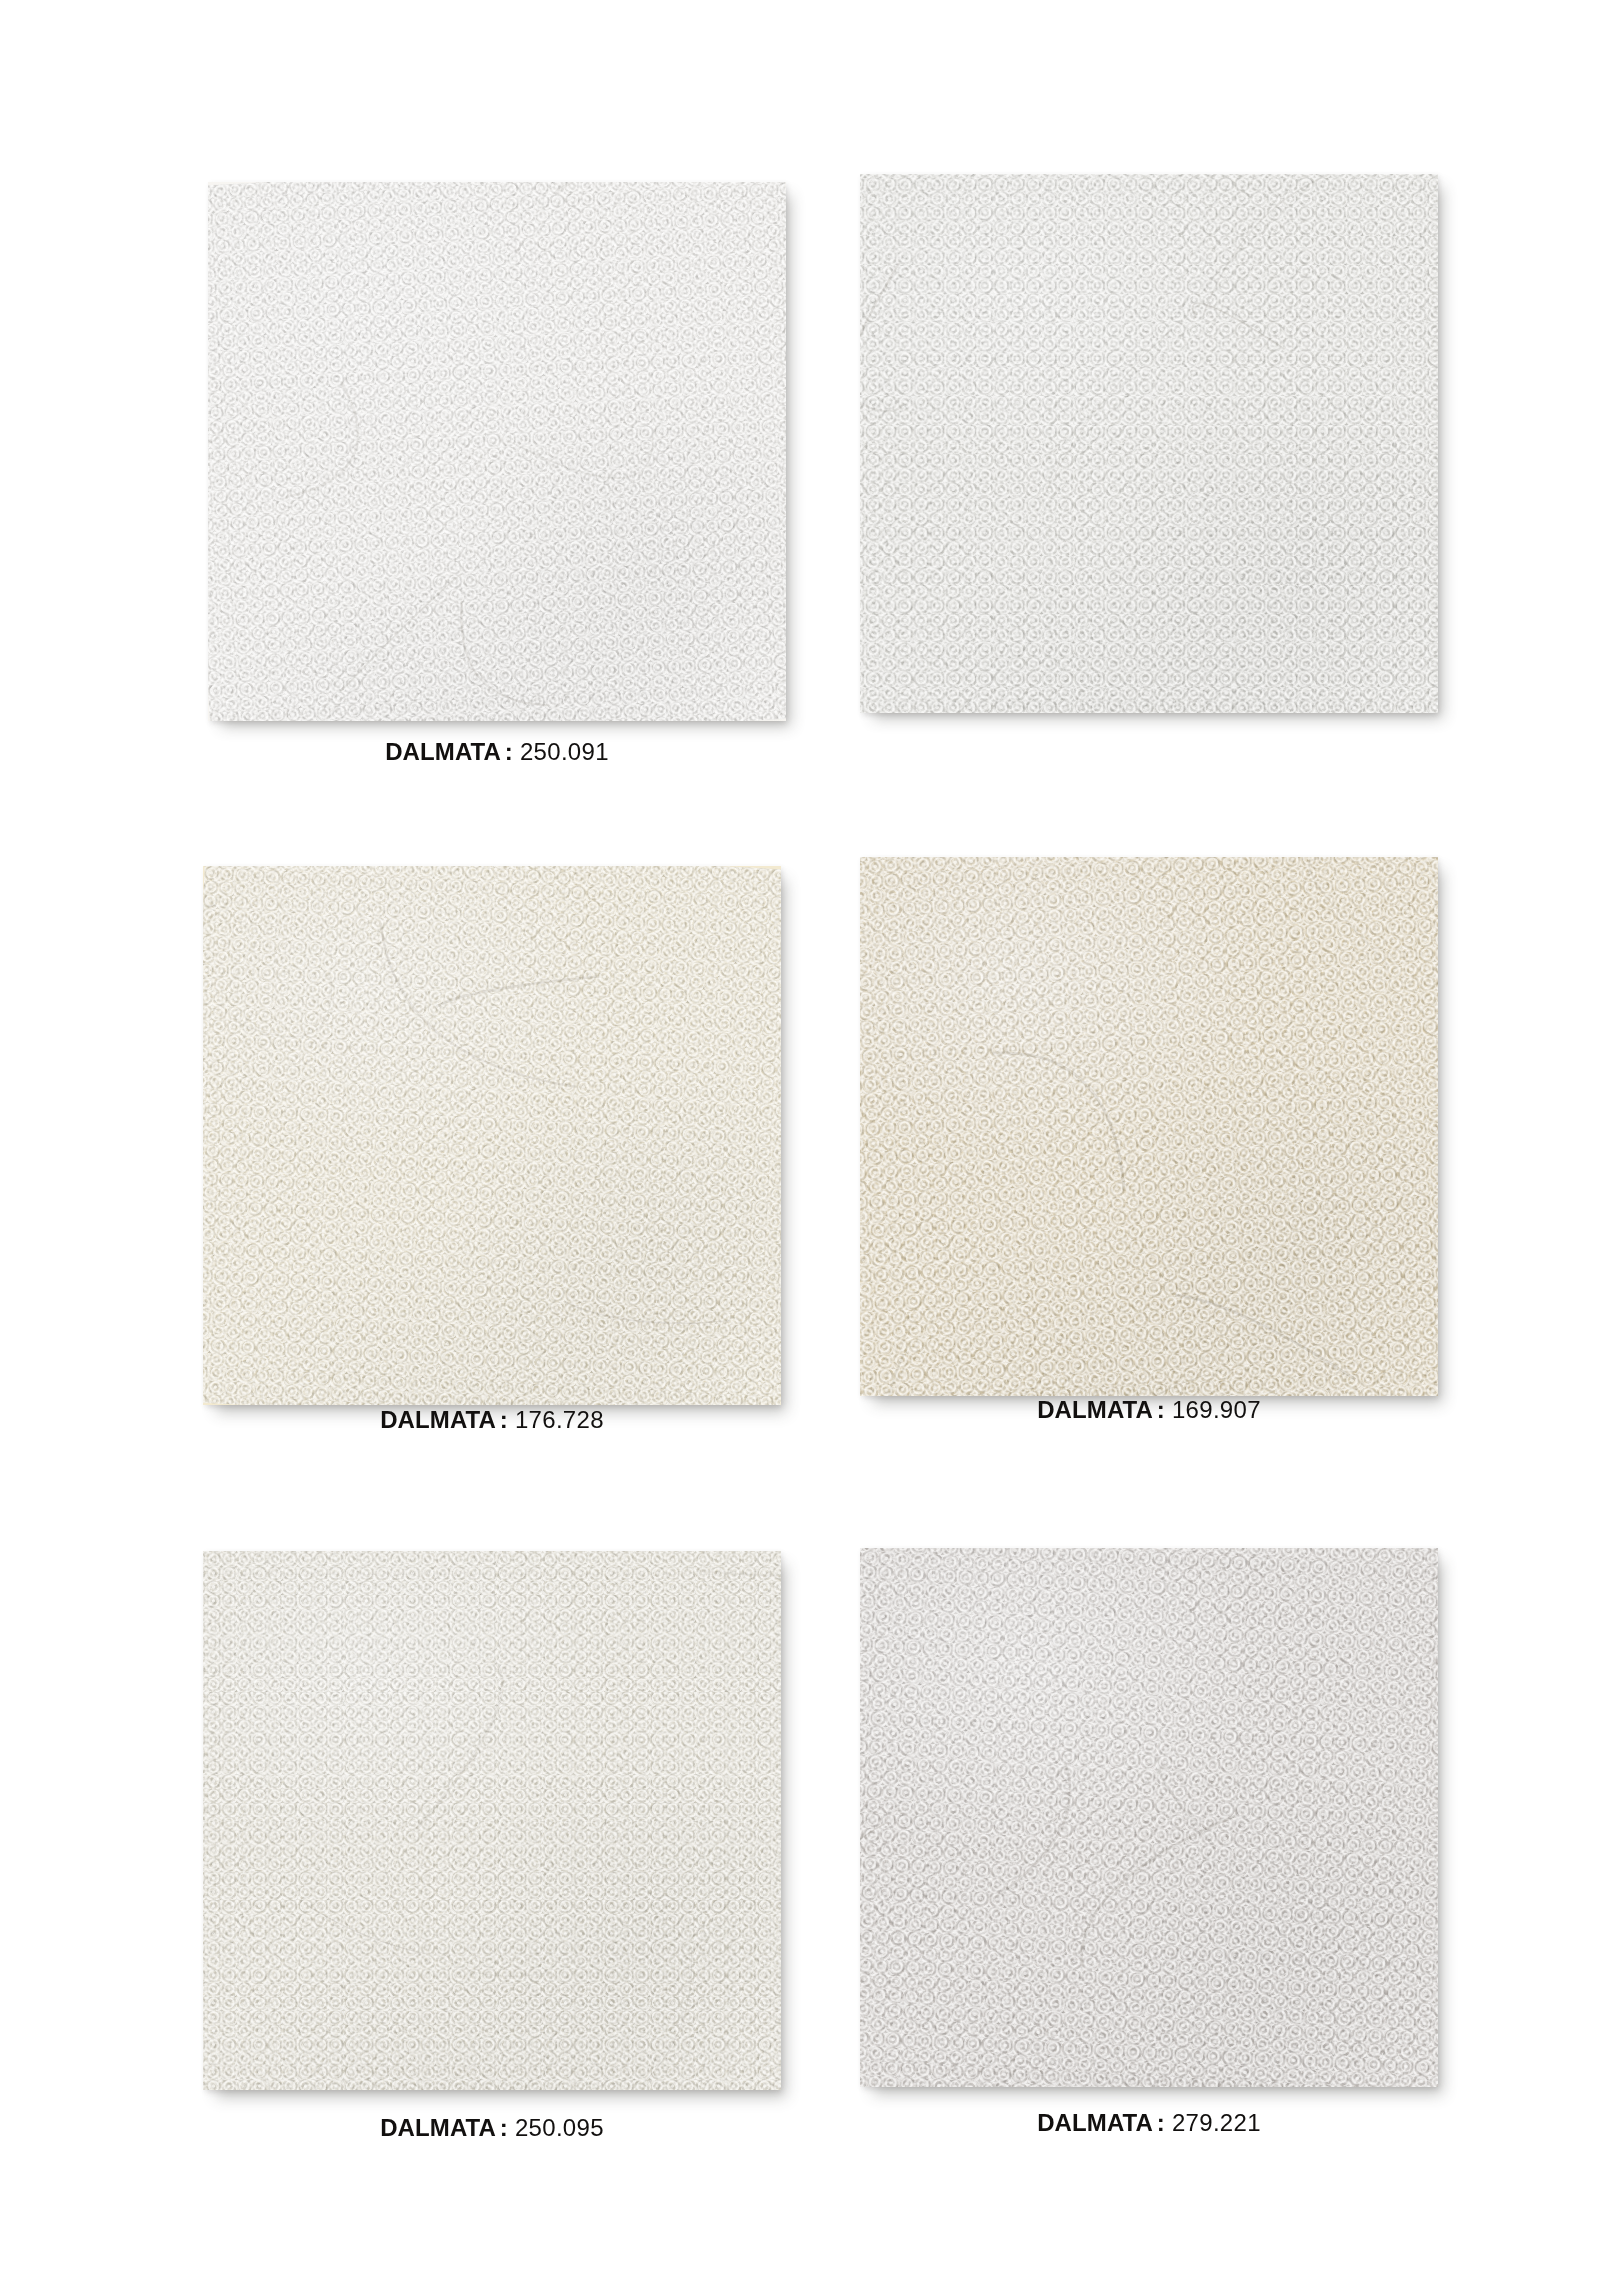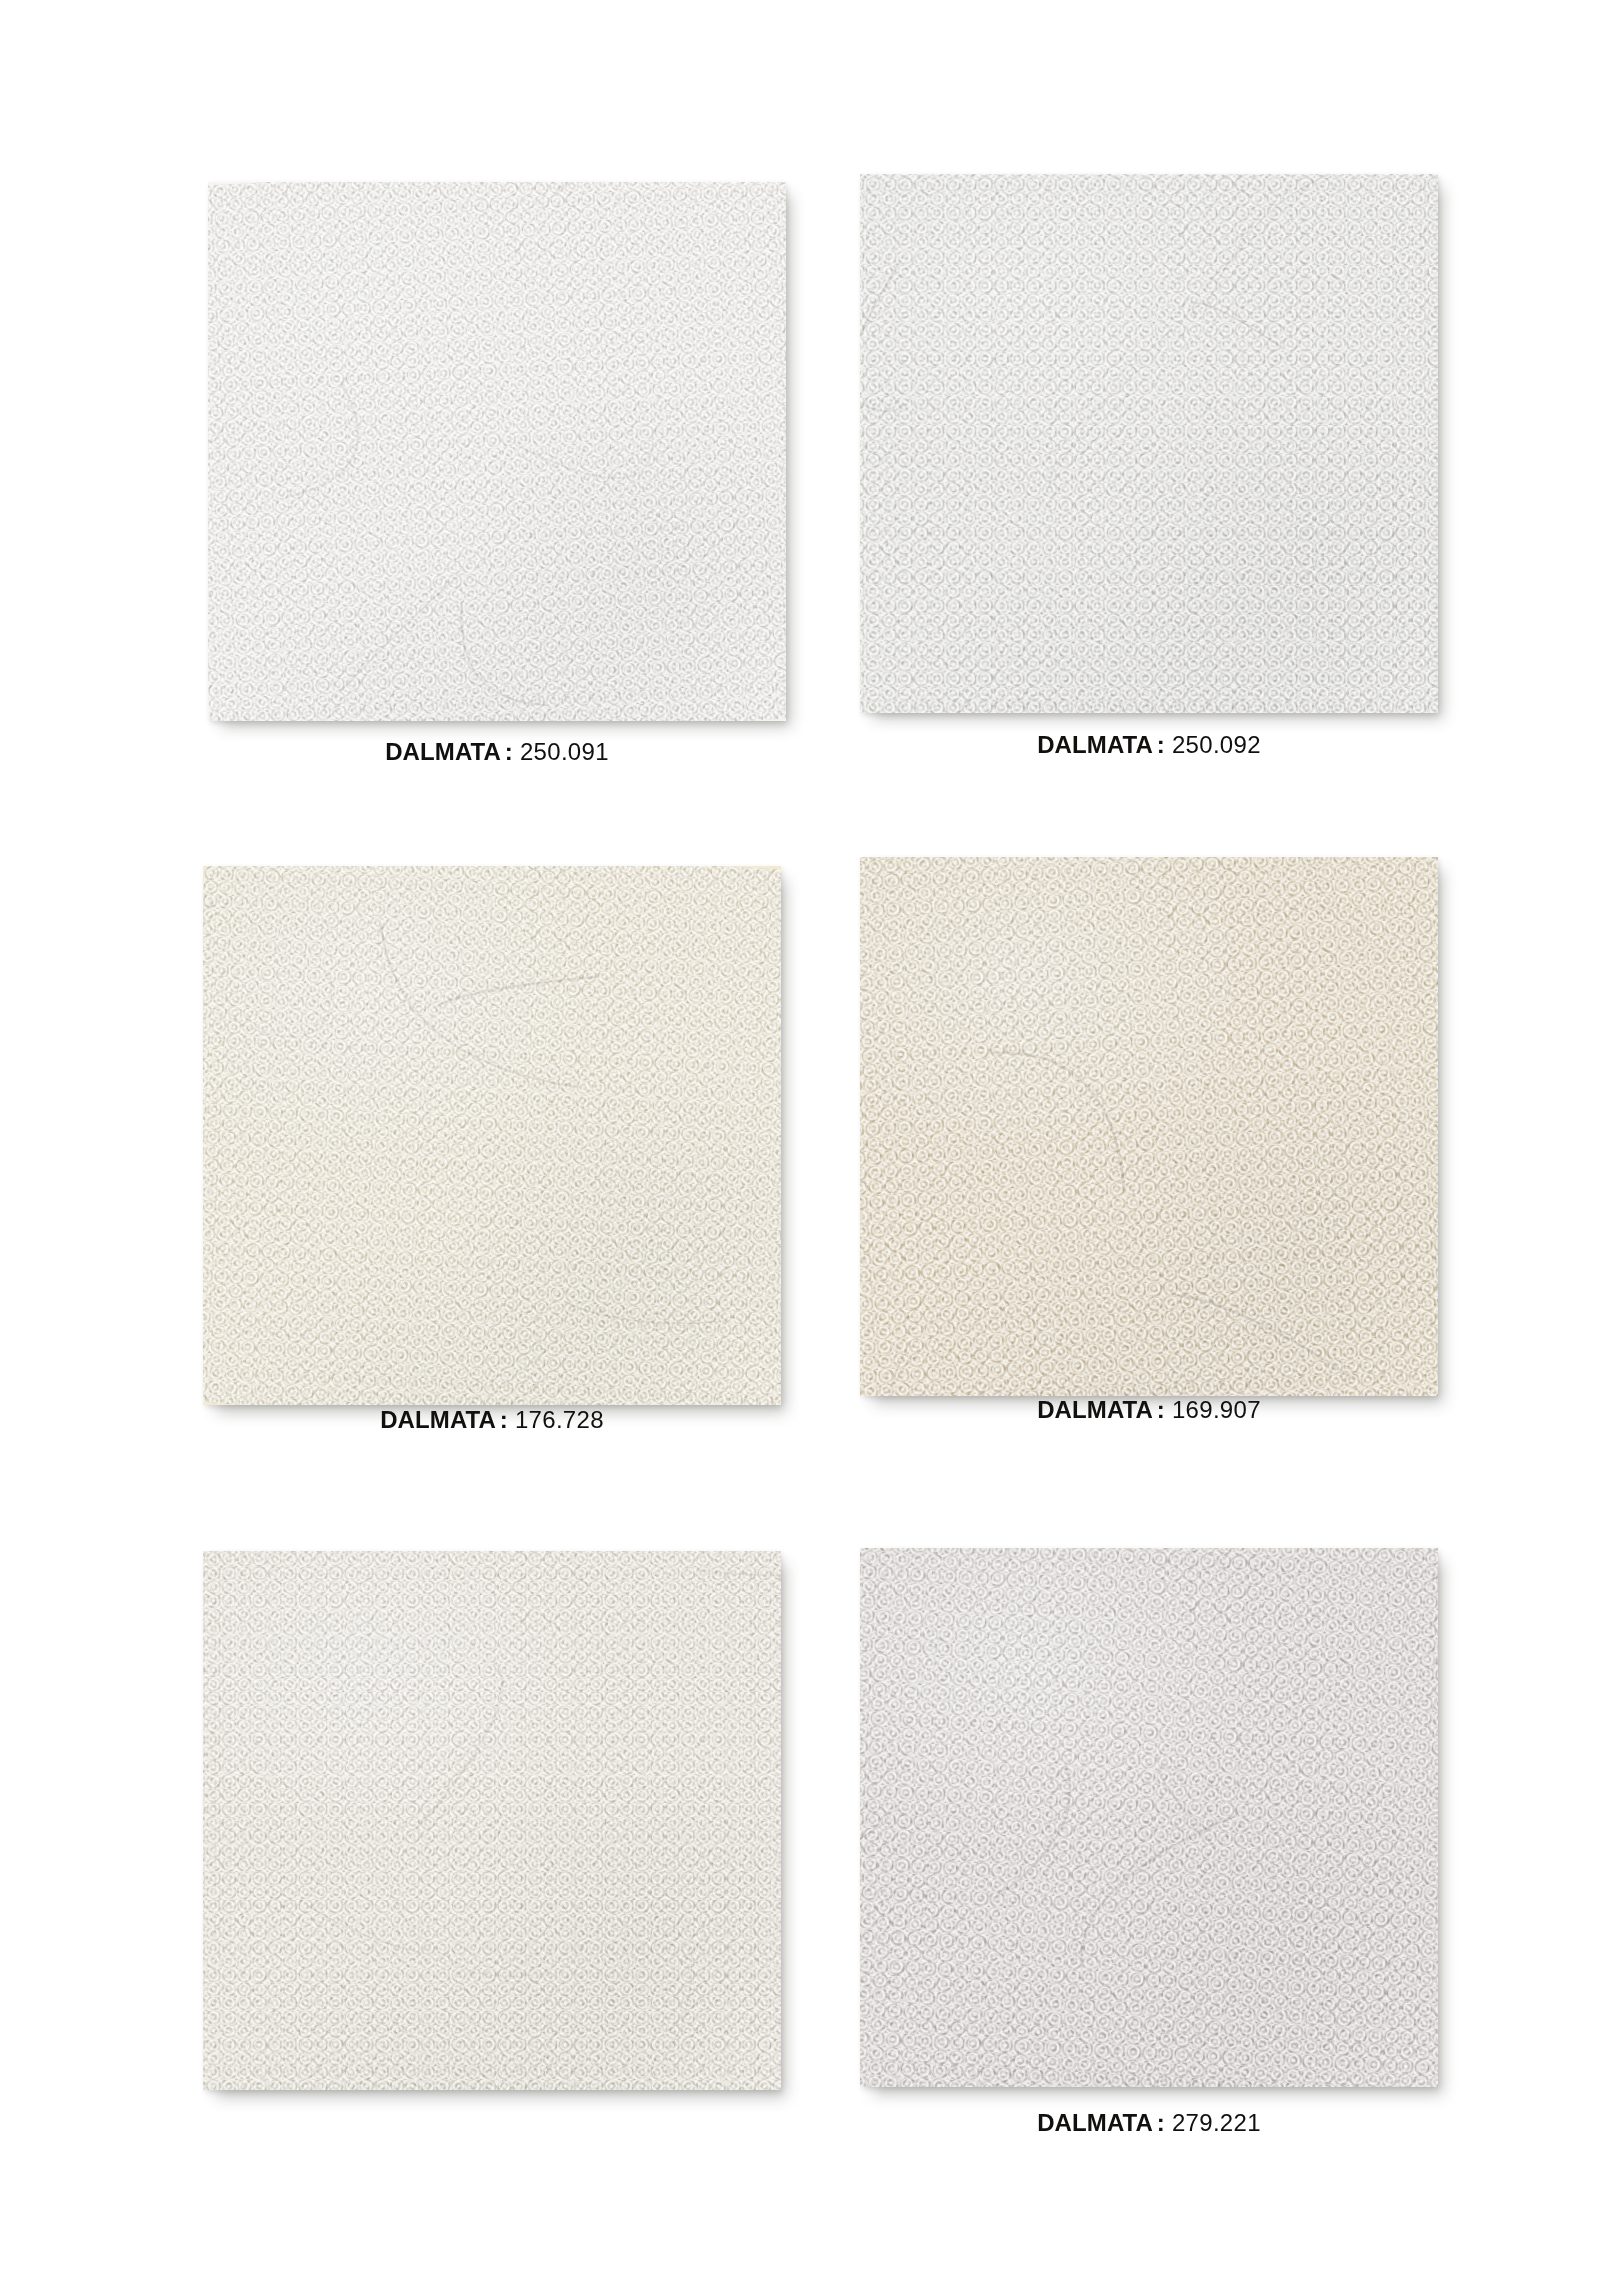--- a/index.html
+++ b/index.html
@@ -168,21 +168,20 @@
               <path d="M59.4 26.1 Q67.4 3.1 87.2 -2.0" fill="none" stroke="rgba(90,82,68,0.15)" stroke-width="0.31"></path>
               <path d="M60.0 26.7 Q68.0 3.7 87.8 -1.4" fill="none" stroke="rgba(255,255,255,0.13)" stroke-width="0.31"></path>
               <path d="M6.8 16.5 Q-4.5 36.0 -3.0 44.8" fill="none" stroke="rgba(90,82,68,0.21)" stroke-width="0.39"></path>
               <path d="M7.4 17.1 Q-3.9 36.6 -2.4 45.4" fill="none" stroke="rgba(255,255,255,0.19)" stroke-width="0.39"></path>
               <path d="M7.3 42.9 Q2.9 48.2 -16.9 28.6" fill="none" stroke="rgba(90,82,68,0.16)" stroke-width="0.41"></path>
               <path d="M7.9 43.5 Q3.5 48.8 -16.3 29.2" fill="none" stroke="rgba(255,255,255,0.14)" stroke-width="0.41"></path>
             </svg>
           </div>
         </div>
       </div>
-      <div class="swatch-caption" style="left: 845px; top: 731px; width: 578px;"><span class="caption-name">DALMATA</span><span class="caption-sep">:</span><span class="caption-code">250.092</span></div>
       <div class="swatch-cell" style="left: 188px; top: 866px; width: 578px;">
         <div class="swatch-chip" style="width: 578px; height: 539px; background-color: rgb(243, 234, 208);">
           <div class="tonal"></div>
           <div class="grain" style="transform: rotate(3deg) scale(1.02);"></div>
           <div class="creases">
             <svg viewBox="0 0 100 100" preserveAspectRatio="none">
               <path d="M30.7 10.5 Q33.5 36.1 64.8 41.0" fill="none" stroke="rgba(90,82,68,0.19)" stroke-width="0.43"></path>
               <path d="M31.3 11.1 Q34.1 36.7 65.4 41.6" fill="none" stroke="rgba(255,255,255,0.17)" stroke-width="0.43"></path>
               <path d="M2.3 7.4 Q-20.8 7.0 -31.6 32.2" fill="none" stroke="rgba(90,82,68,0.17)" stroke-width="0.49"></path>
               <path d="M2.9 8.0 Q-20.2 7.6 -31.0 32.8" fill="none" stroke="rgba(255,255,255,0.15)" stroke-width="0.49"></path>
@@ -231,20 +230,21 @@
               <path d="M59.1 78.3 Q37.2 82.4 31.3 58.4" fill="none" stroke="rgba(90,82,68,0.11)" stroke-width="0.24"></path>
               <path d="M59.7 78.9 Q37.8 83.0 31.9 59.0" fill="none" stroke="rgba(255,255,255,0.10)" stroke-width="0.24"></path>
               <path d="M85.3 3.6 Q110.7 6.5 112.8 0.5" fill="none" stroke="rgba(90,82,68,0.11)" stroke-width="0.42"></path>
               <path d="M85.9 4.2 Q111.3 7.1 113.4 1.1" fill="none" stroke="rgba(255,255,255,0.10)" stroke-width="0.42"></path>
               <path d="M18.4 66.0 Q27.8 72.3 38.8 74.8" fill="none" stroke="rgba(90,82,68,0.20)" stroke-width="0.19"></path>
               <path d="M19.0 66.6 Q28.4 72.9 39.4 75.4" fill="none" stroke="rgba(255,255,255,0.18)" stroke-width="0.19"></path>
             </svg>
           </div>
         </div>
       </div>
+      <div class="swatch-caption" style="left: 188px; top: 2114px; width: 578px;"><span class="caption-name">DALMATA</span><span class="caption-sep">:</span><span class="caption-code">250.095</span></div>
       <div class="swatch-cell" style="left: 845px; top: 1548px; width: 578px;">
         <div class="swatch-chip" style="width: 578px; height: 539px; background-color: rgb(214, 208, 203);">
           <div class="tonal"></div>
           <div class="grain" style="transform: rotate(3deg) scale(1.07);"></div>
           <div class="creases">
             <svg viewBox="0 0 100 100" preserveAspectRatio="none">
               <path d="M61.4 55.5 Q45.8 36.0 55.6 41.9" fill="none" stroke="rgba(90,82,68,0.16)" stroke-width="0.47"></path>
               <path d="M62.0 56.1 Q46.4 36.6 56.2 42.5" fill="none" stroke="rgba(255,255,255,0.14)" stroke-width="0.47"></path>
               <path d="M65.1 49.6 Q37.1 62.2 38.4 77.5" fill="none" stroke="rgba(90,82,68,0.23)" stroke-width="0.45"></path>
               <path d="M65.7 50.2 Q37.7 62.8 39.0 78.1" fill="none" stroke="rgba(255,255,255,0.21)" stroke-width="0.45"></path>

